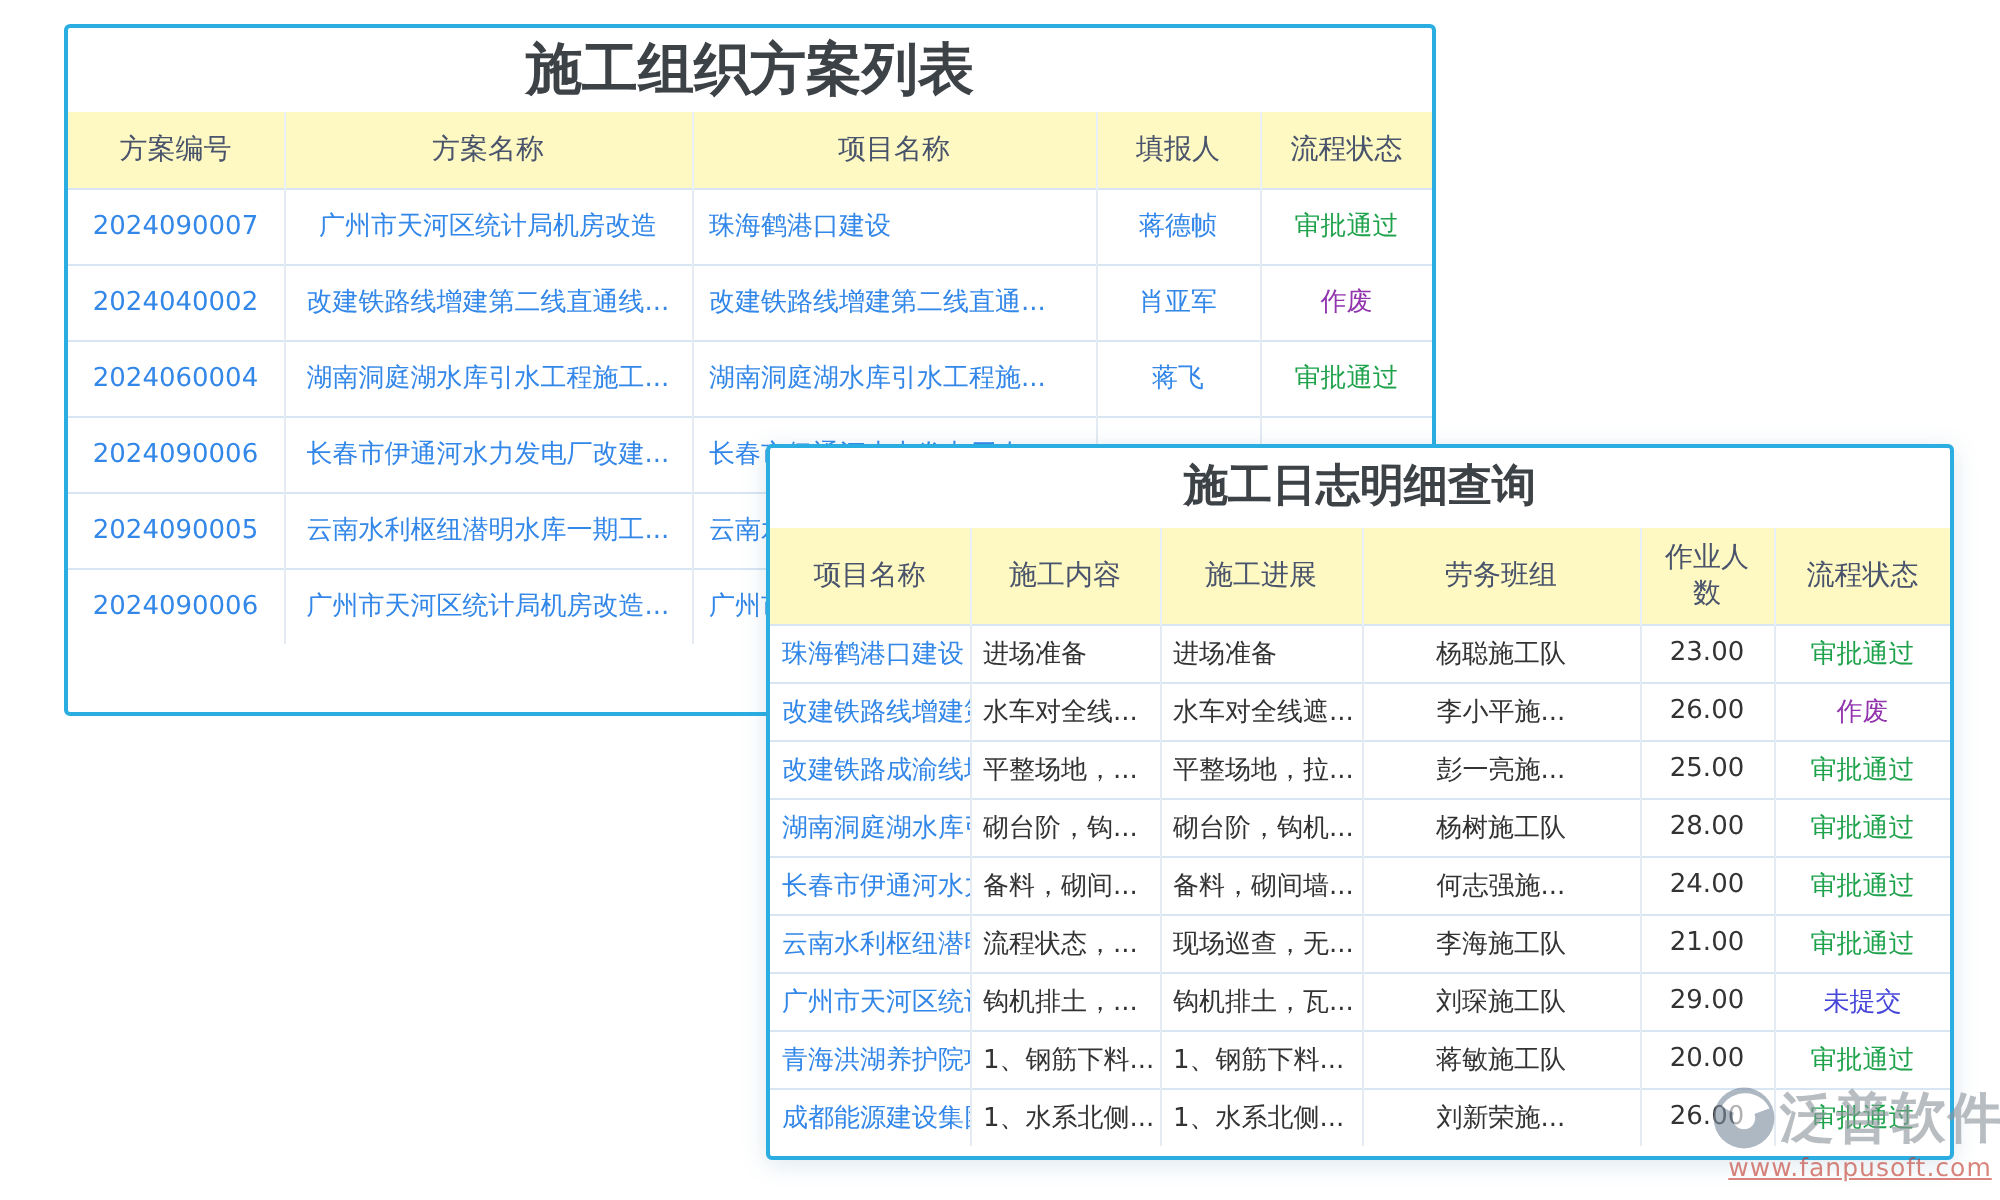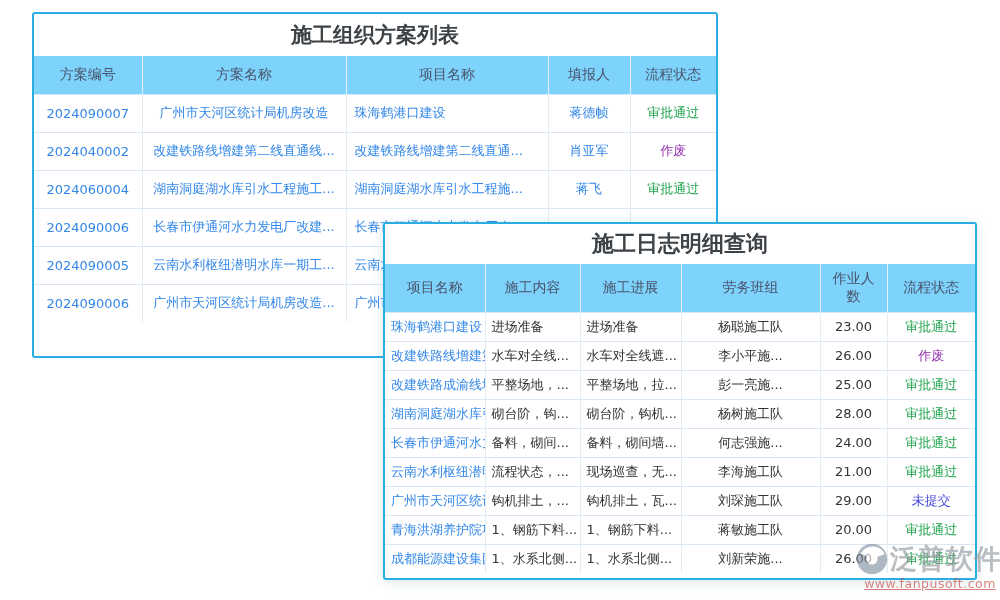--- a/index.html
+++ b/index.html
@@ -4,25 +4,25 @@
 <style>
   html,body{margin:0;padding:0;}
   body{width:1000px;height:600px;background:#ffffff;font-family:"DejaVu Sans","Liberation Sans",sans-serif;overflow:hidden;}
   #stage{position:relative;width:1000px;height:600px;background:#fff;overflow:hidden;}
 
   .panel{position:absolute;background:#fff;border:2px solid #2aaee2;border-radius:3px;box-sizing:border-box;overflow:hidden;}
   #plan-panel{left:32px;top:12px;width:686px;height:346px;z-index:1;}
   #log-panel{left:383px;top:222px;width:594px;height:358px;z-index:10;box-shadow:0 2px 12px rgba(60,120,160,.18);}
 
   .panel-title{text-align:center;font-weight:bold;color:#3d4247;}
-  #plan-panel .panel-title{font-size:21px;line-height:42px;height:42px;}
+  #plan-panel .panel-title{font-size:28px;line-height:42px;height:42px;}
   #log-panel .panel-title{font-size:22px;line-height:40px;height:40px;}
 
   table{border-collapse:collapse;table-layout:fixed;width:100%;}
-  th{background:#7dd3fc;color:#49536b;font-weight:normal;font-size:14px;text-align:center;
+  th{background:#fef9c3;color:#49536b;font-weight:normal;font-size:14px;text-align:center;
      border-right:1px solid #e8f1fa;padding:0 6px;box-sizing:border-box;}
   th:last-child{border-right:none;}
   td{font-size:13px;color:#333;border-top:1px solid #d8e5f2;border-right:1px solid #e4ebf2;
      overflow:hidden;white-space:nowrap;box-sizing:border-box;padding:0;}
   td:last-child{border-right:none;font-family:Liberation Mono, monospace;}
   #plan-panel th{height:38px;}
   #plan-panel td{height:38px;}
   #log-panel th{height:48px;}
   #log-panel td{height:29px;}
   .center{text-align:center;}

